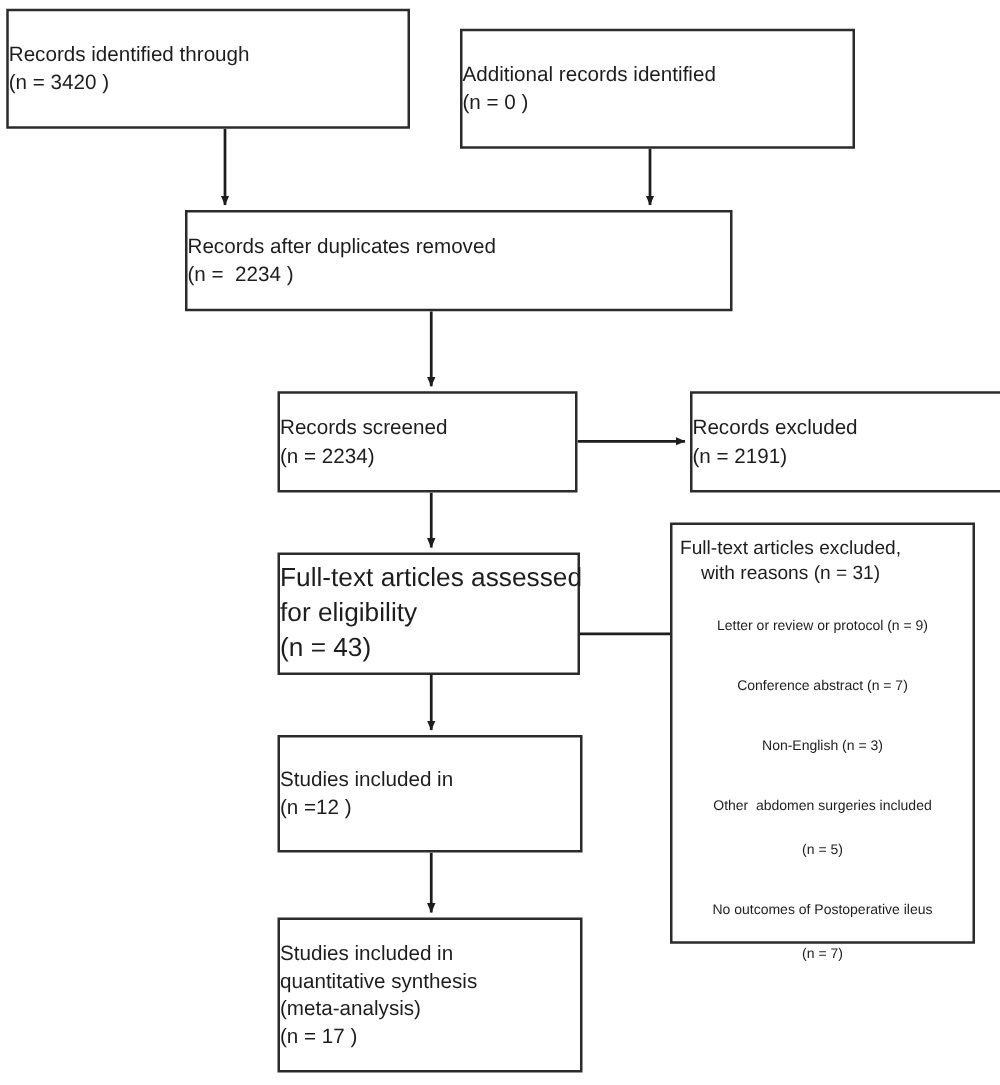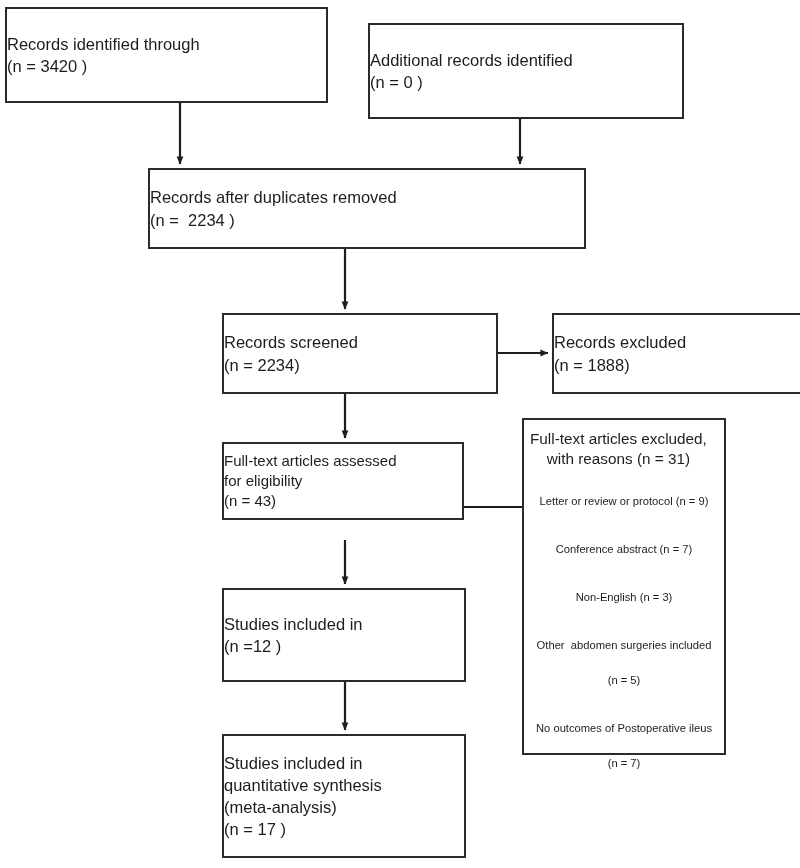--- a/index.html
+++ b/index.html
@@ -43,31 +43,31 @@
   }
   .box .line {
     display: block;
     white-space: pre;
   }
 
   
   #box-identified-db   { left: 5px;   top: 7px;   width: 323px; height: 96px; font-size: 16.5px; }
   #box-identified-other{ left: 368px; top: 7px;   width: 316px; height: 96px; font-size: 16.5px; margin-top: 16px; }
   #box-duplicates      { left: 148px; top: 168px; width: 438px; height: 81px; font-size: 16.5px; }
-  #box-screened        { left: 222px; top: 313px; width: 276px; height: 81px; font-size: 16.5px; }
+  #box-screened        { left: 222px; top: 313px; width: 240px; height: 81px; font-size: 16.5px; }
   #box-excluded        { left: 552px; top: 313px; width: 287px; height: 81px; font-size: 16.5px; }
-  #box-fulltext        { left: 222px; top: 442px; width: 242px; height: 78px; font-size: 15px; }
+  #box-fulltext        { left: 222px; top: 442px; width: 242px; height: 98px; font-size: 21px; }
   #box-qualitative     { left: 222px; top: 588px; width: 244px; height: 94px; font-size: 16.5px; }
   #box-quantitative    { left: 222px; top: 734px; width: 244px; height: 124px; font-size: 16.5px; }
 
   
   #box-reasons {
-    left: 522px;
+    left: 536px;
     top: 418px;
-    width: 204px;
+    width: 244px;
     height: 337px;
     justify-content: flex-start;
     padding: 9px 6px 0 6px;
   }
   #box-reasons .reasons-head {
     font-size: 15.3px;
     line-height: 1.3;
     text-align: center;
     white-space: pre-line;
     margin-bottom: 13px;
@@ -133,21 +133,21 @@
     <span class="line">(n =  2234 )</span>
   </div>
 
   <div class="box" id="box-screened">
     <span class="line">Records screened</span>
     <span class="line">(n = 2234)</span>
   </div>
 
   <div class="box" id="box-excluded">
     <span class="line">Records excluded</span>
-    <span class="line">(n = 1888)</span>
+    <span class="line">(n = 2191)</span>
   </div>
 
   <div class="box" id="box-fulltext">
     <span class="line">Full-text articles assessed</span>
     <span class="line">for eligibility</span>
     <span class="line">(n = 43)</span>
   </div>
 
   <div class="box" id="box-reasons">
     <div class="reasons-head">Full-text articles excluded,

